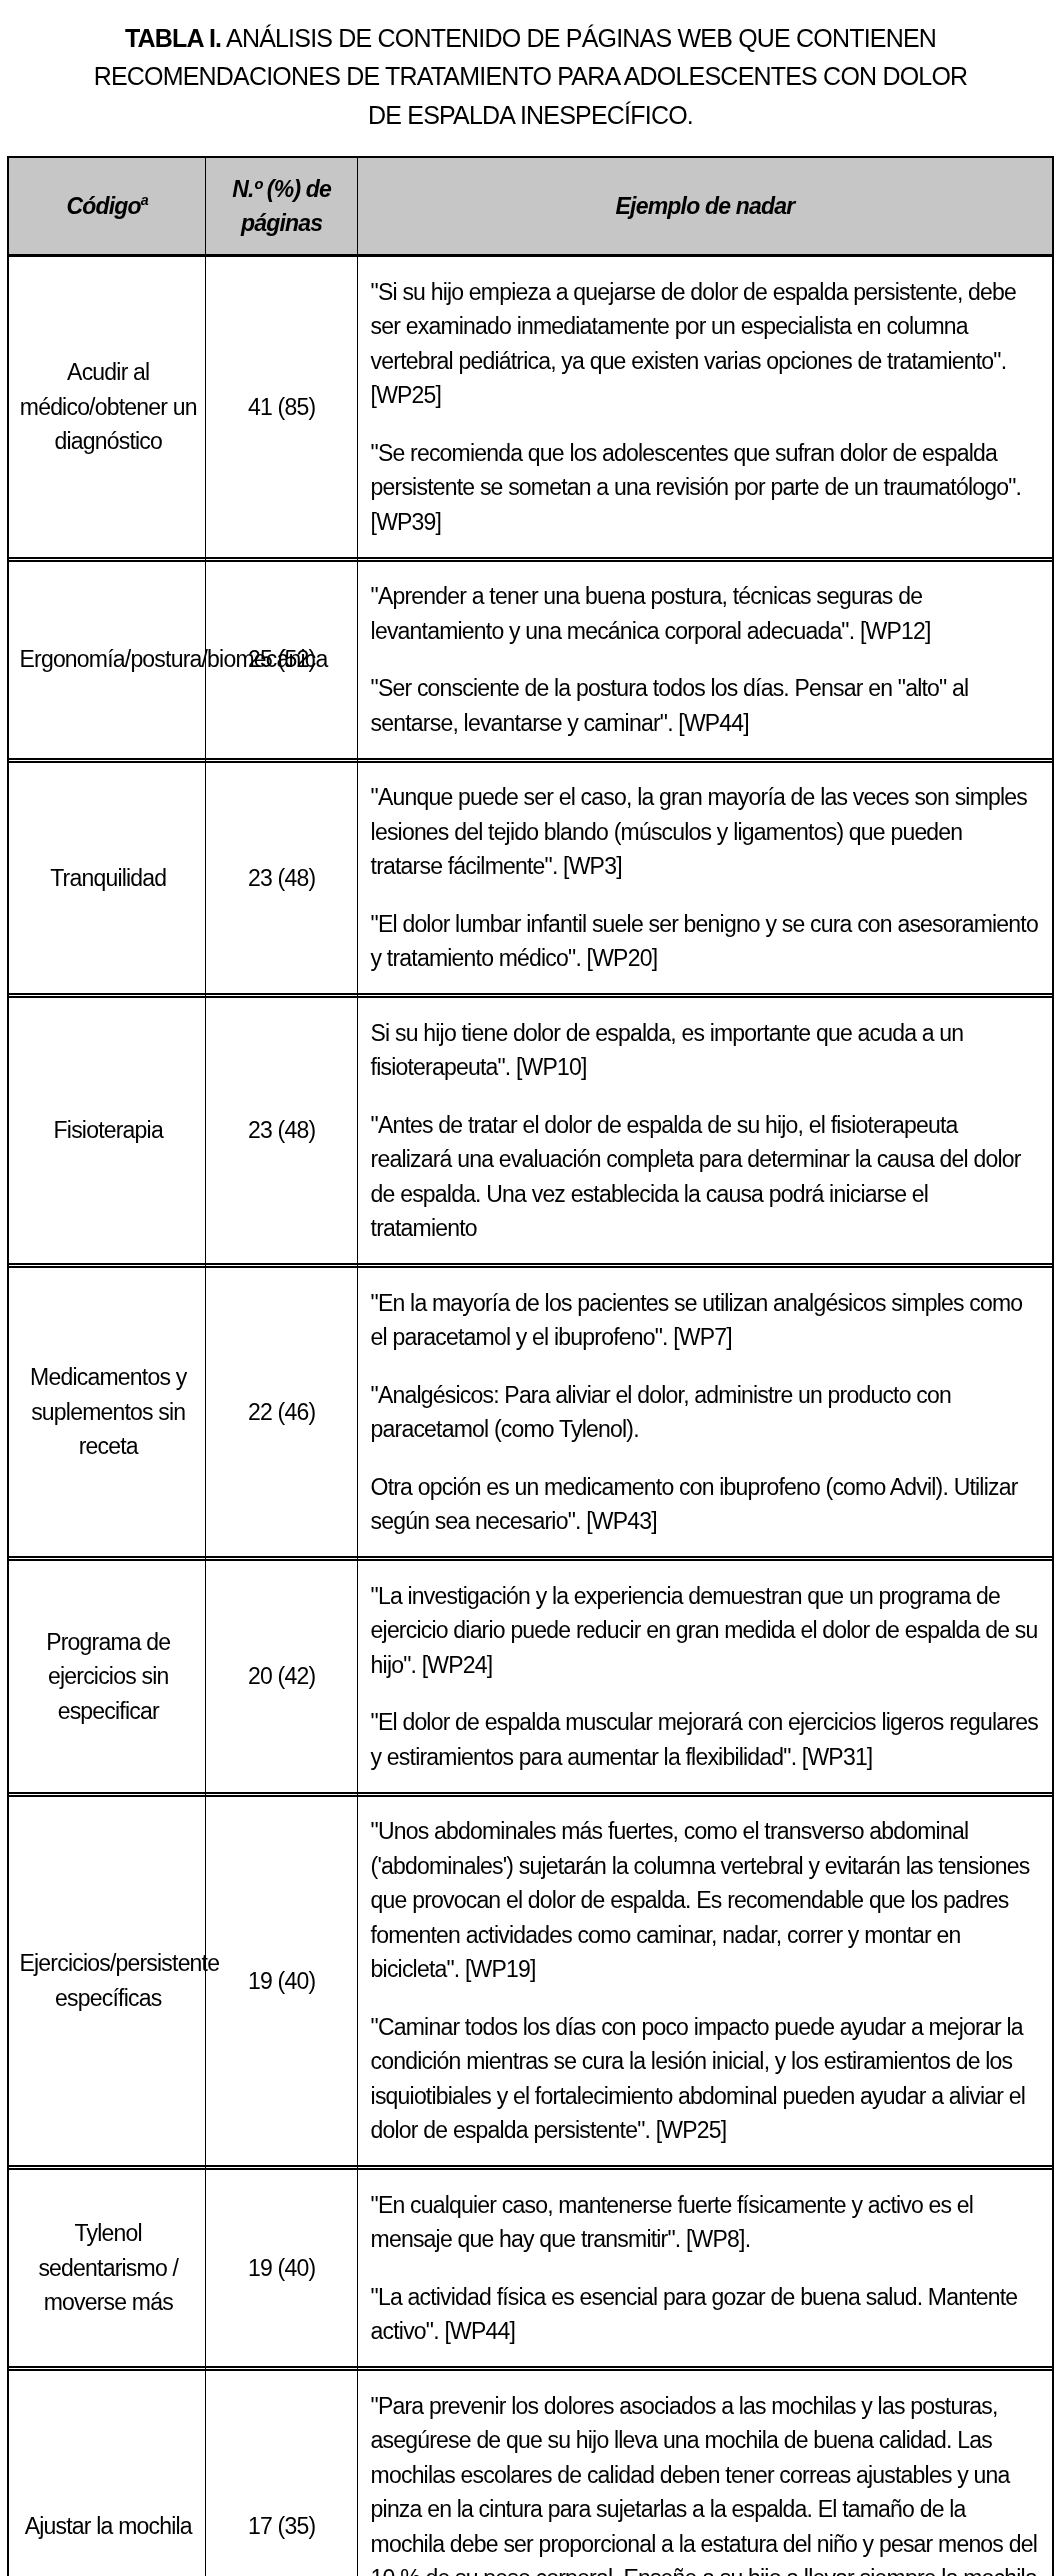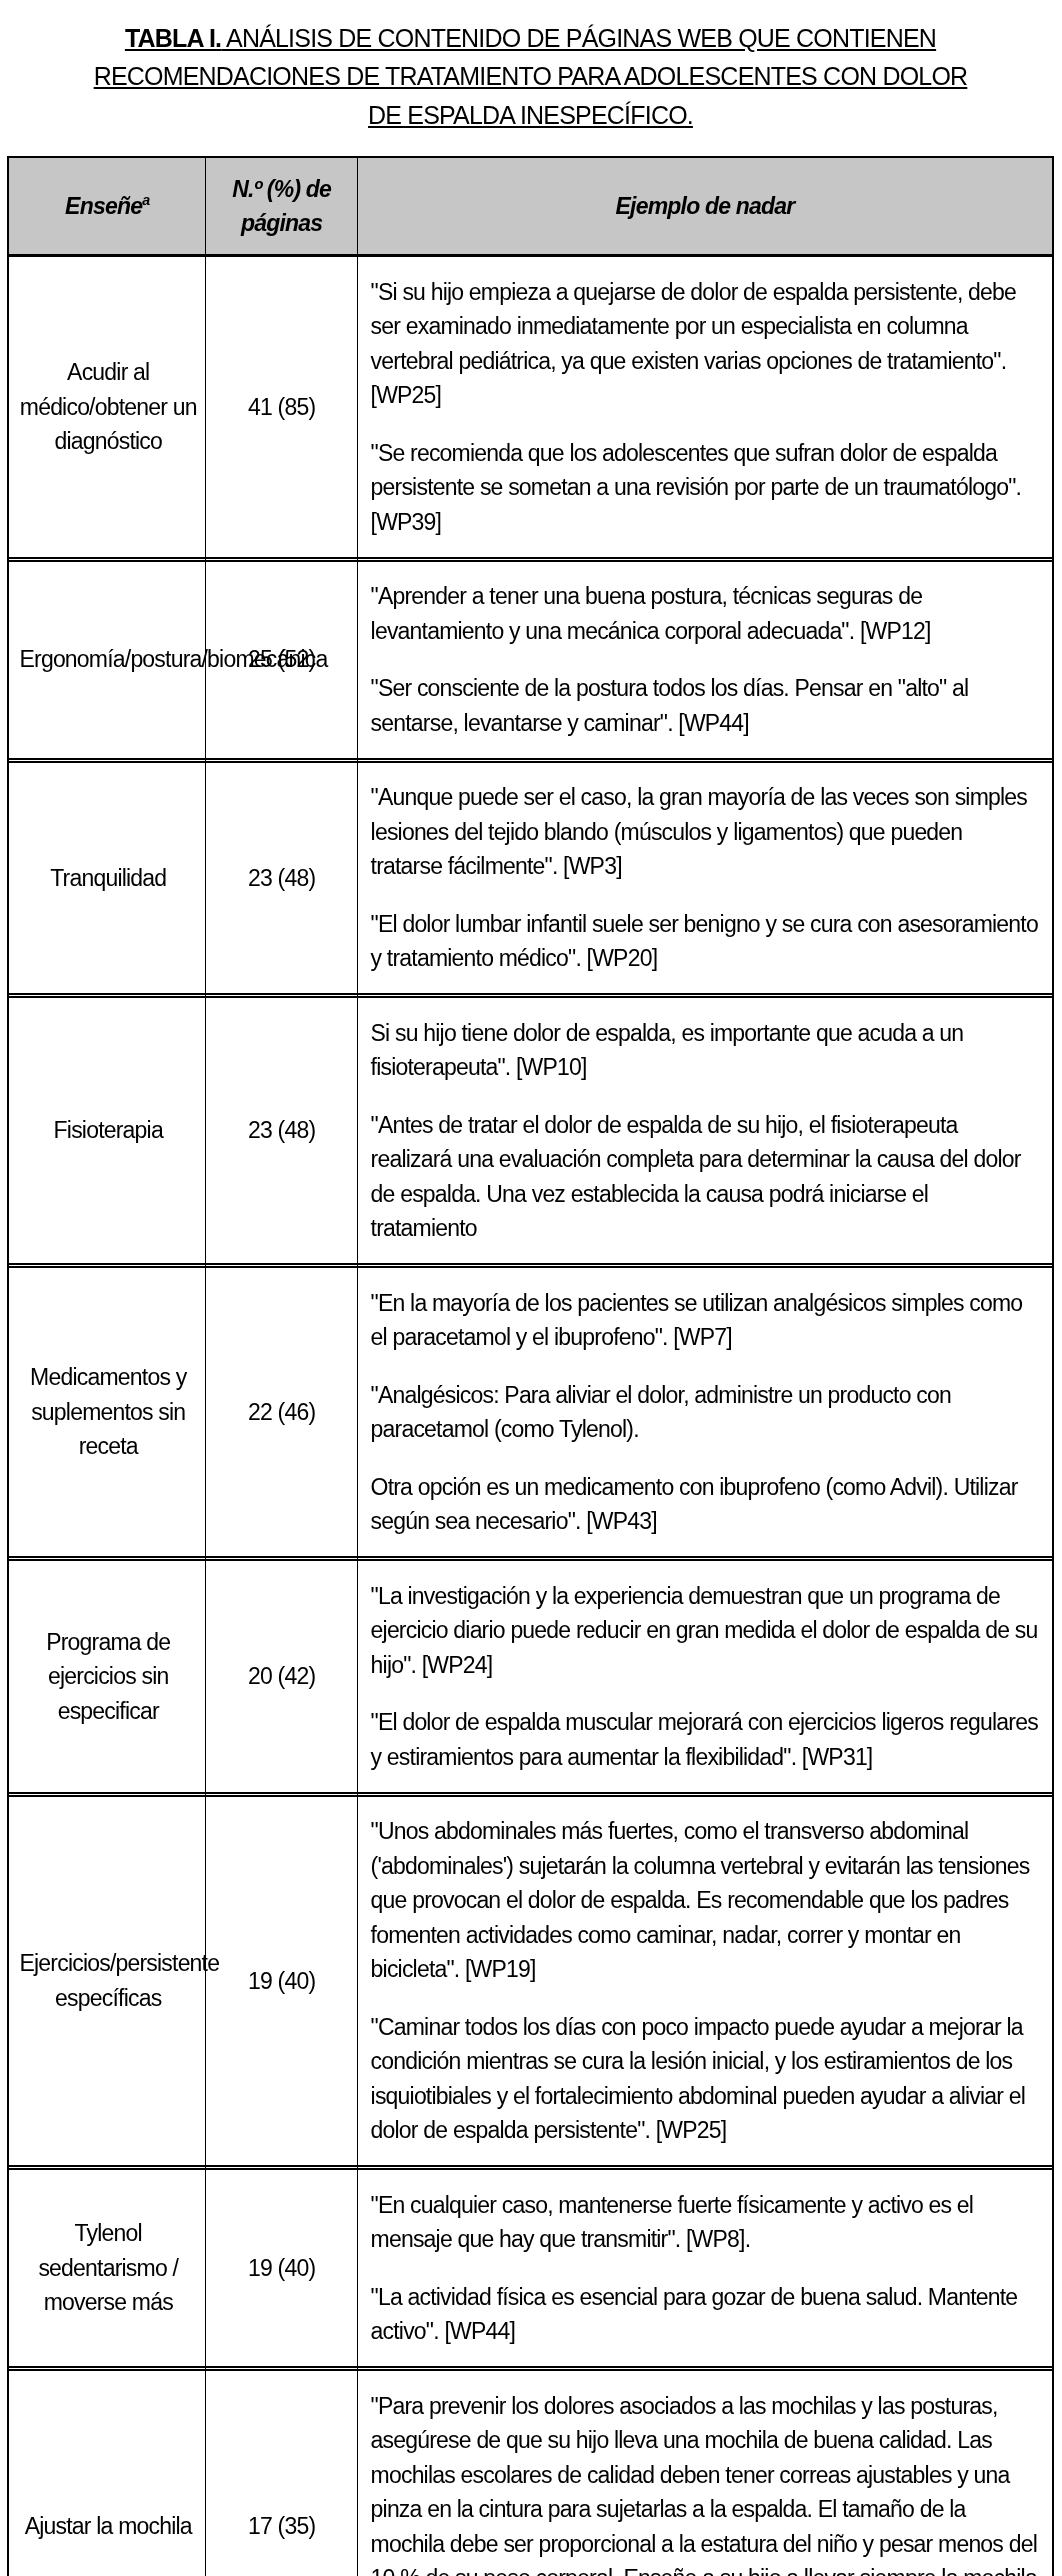--- a/index.html
+++ b/index.html
@@ -15,21 +15,20 @@
     padding: 13.4px 8.2px 31px 7.2px;
     letter-spacing: -0.8px;
   }
   .doc-title {
     text-align: center;
     max-width: 886px;
     margin: 5.2px auto 21.6px auto;
     font-size: 25px;
     line-height: 1.55;
     font-weight: 400;
-    text-decoration: underline;
   }
   .doc-title .title-label {
     font-weight: 700;
   }
   table.content-table {
     width: 100%;
     border-collapse: separate;
     border-spacing: 0;
     border: 2.6px solid #000;
     table-layout: fixed;
@@ -91,21 +90,21 @@
   </div>
 
   <table class="content-table">
     <colgroup>
       <col class="c-code">
       <col class="c-count">
       <col class="c-example">
     </colgroup>
     <thead>
       <tr>
-        <th><span>Enseñe</span><sup>a</sup></th>
+        <th><span>Código</span><sup>a</sup></th>
         <th>N.º (%) de páginas</th>
         <th>Ejemplo de nadar</th>
       </tr>
     </thead>
     <tbody>
     <tr>
       <td class="cell-codigo">Acudir al médico/obtener un diagnóstico</td>
       <td class="cell-n">41 (85)</td>
       <td class="cell-ejemplo">
             <p>"Si su hijo empieza a quejarse de dolor de espalda persistente, debe ser examinado inmediatamente por un especialista en columna vertebral pediátrica, ya que existen varias opciones de tratamiento". [WP25]</p>

